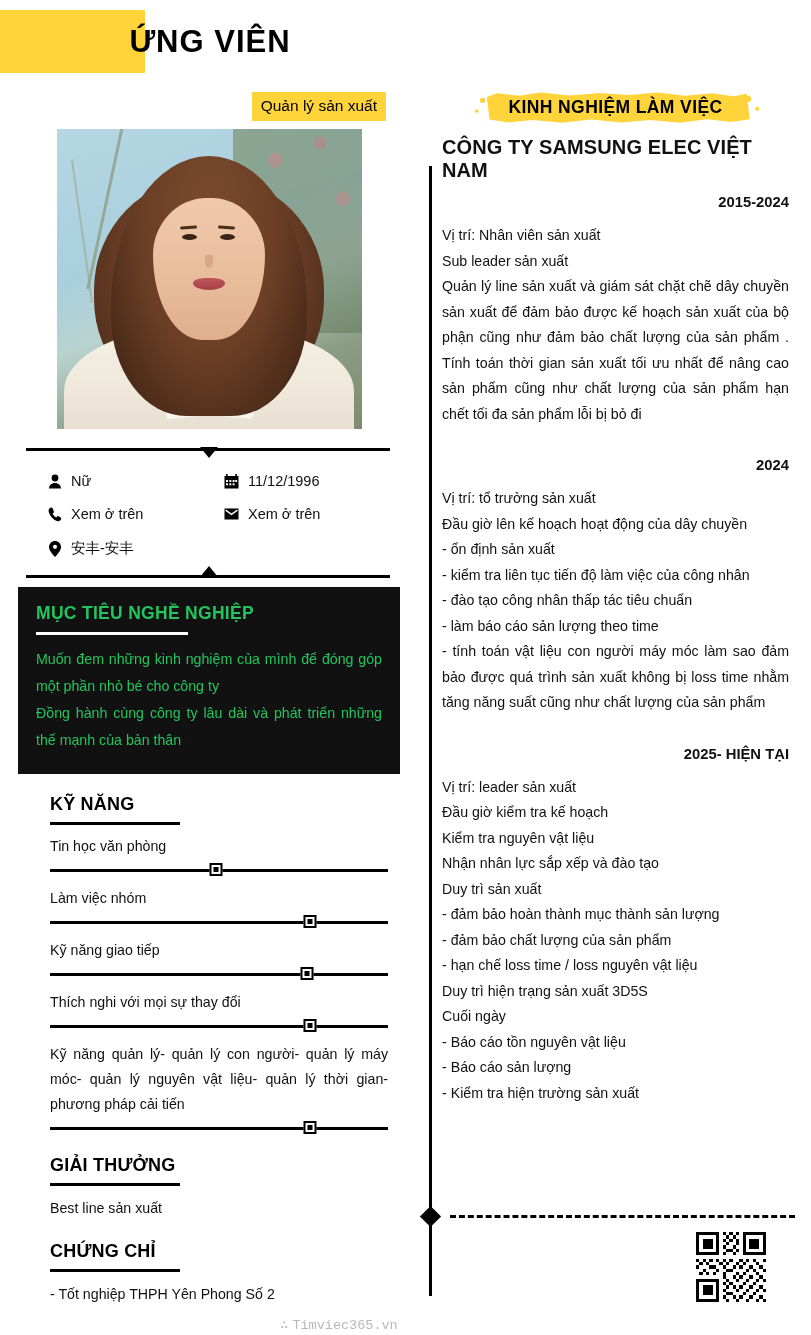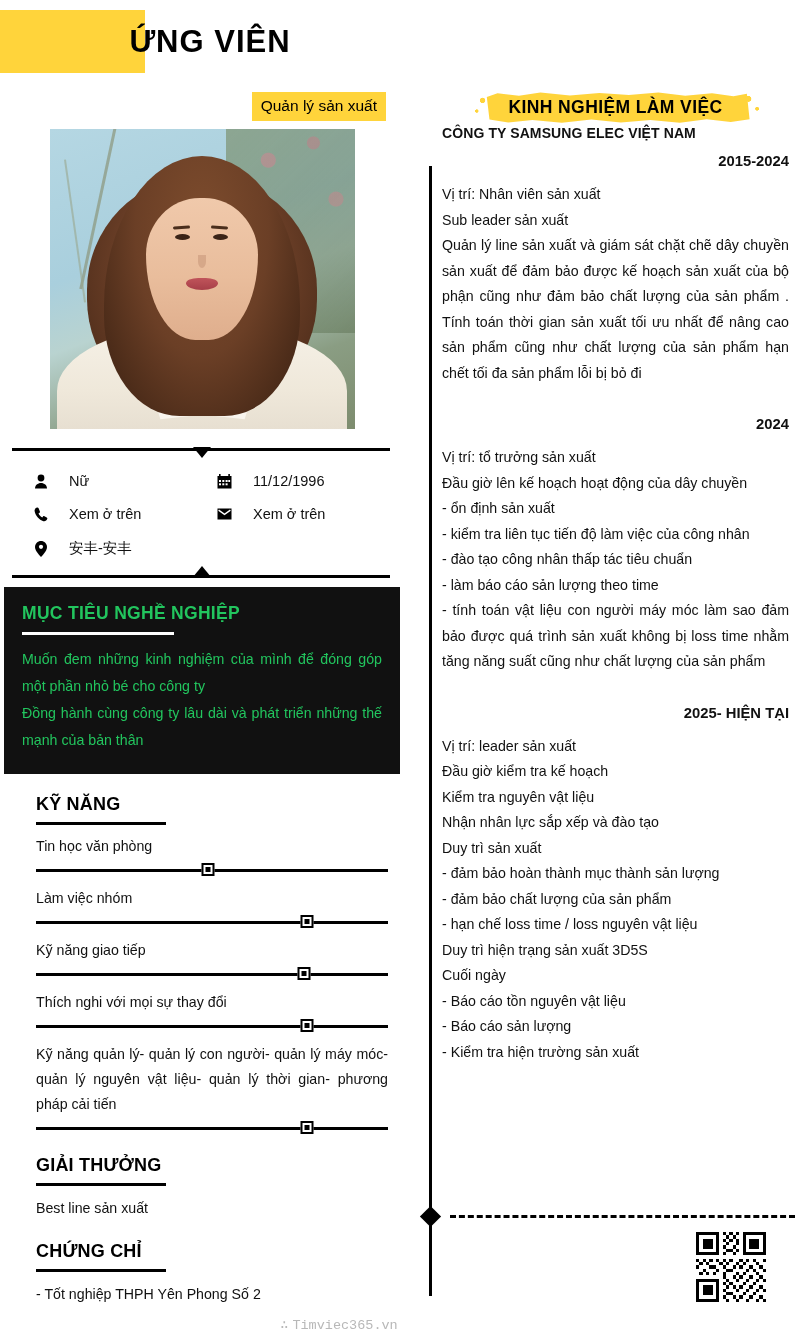--- a/index.html
+++ b/index.html
@@ -22,21 +22,21 @@
   .header-title {
     position: absolute; left: 0; top: 0;
     width: 420px; height: 83px;
     display: flex; align-items: center; justify-content: center;
     font-size: 31px; font-weight: bold; letter-spacing: 1px;
     color: #000;
   }
 
   
   .columns { position: relative; display: flex; width: 811px; }
-  .left-col { width: 420px; position: relative; padding: 0 16px 0 0; }
+  .left-col { width: 420px; position: relative; padding: 0 16px 0 14px; }
   .divider-vline {
     position: absolute; left: 429px; top: 83px;
     width: 3px; height: 1130px; background: #000;
   }
   .right-col { width: 391px; position: relative; padding: 0 22px 0 22px; }
 
   
   .job-label-row { display: flex; justify-content: flex-end; padding-right: 18px; padding-top: 9px; }
   .job-label {
     background: #FFD43B; color: #000;
@@ -138,21 +138,21 @@
   .notch {
     position:absolute; left: 50%; transform: translateX(-50%); top: 2px;
     width: 0; height: 0; border-left: 9px solid transparent; border-right: 9px solid transparent;
   }
   .notch-down { border-top: 11px solid #000; }
   .notch-up { border-bottom: 11px solid #000; top: -6px; }
   .contact-grid {
     display: grid; grid-template-columns: 1fr 1fr;
     row-gap: 17px; padding: 18px 0 14px 28px;
   }
-  .contact-item { display:flex; align-items:center; gap: 20px; font-size: 14.5px; }
+  .contact-item { display:flex; align-items:center; gap: 8px; font-size: 14.5px; }
   .contact-item .ci { width: 17px; display:flex; justify-content:center; color:#000; }
   .contact-item svg { display:block; }
 
   
   .objective-box {
     background: #111111; color: #22c55e;
     margin: 5px 4px 0 4px; padding: 16px 18px 20px 18px;
   }
   .sec-head-white {
     font-size: 17.5px; font-weight: bold; letter-spacing: .3px;
@@ -202,21 +202,21 @@
     background:
       radial-gradient(circle at 4% 30%, #FFD43B 0 2.4px, transparent 3px),
       radial-gradient(circle at 9% 72%, #FFD43B 0 1.8px, transparent 2.4px),
       radial-gradient(circle at 2% 58%, #FFD43B 0 1.4px, transparent 2px),
       radial-gradient(circle at 96% 26%, #FFD43B 0 2.6px, transparent 3.2px),
       radial-gradient(circle at 92% 74%, #FFD43B 0 2px, transparent 2.6px),
       radial-gradient(circle at 99% 52%, #FFD43B 0 1.6px, transparent 2.2px);
   }
   .exp-title span.txt { position: relative; z-index: 1; }
 
-  .company { font-size: 14px; font-weight: bold; letter-spacing: .1px; }
+  .company { font-size: 20px; font-weight: bold; margin-top: 11px; letter-spacing: .1px; }
   .years { font-size: 14.8px; font-weight: bold; text-align: right; margin-top: 12px; }
   .job-lines { margin-top: 13px; }
   .job-line { font-size: 14.2px; line-height: 25.5px; }
   .job-line.just { text-align: justify; }
   .gap-block { height: 18px; }
   .diamond {
     position:absolute; left: 423px; top: 1209px;
     width: 15px; height: 15px; background:#000; transform: rotate(45deg);
   }
   .dashed-line {

